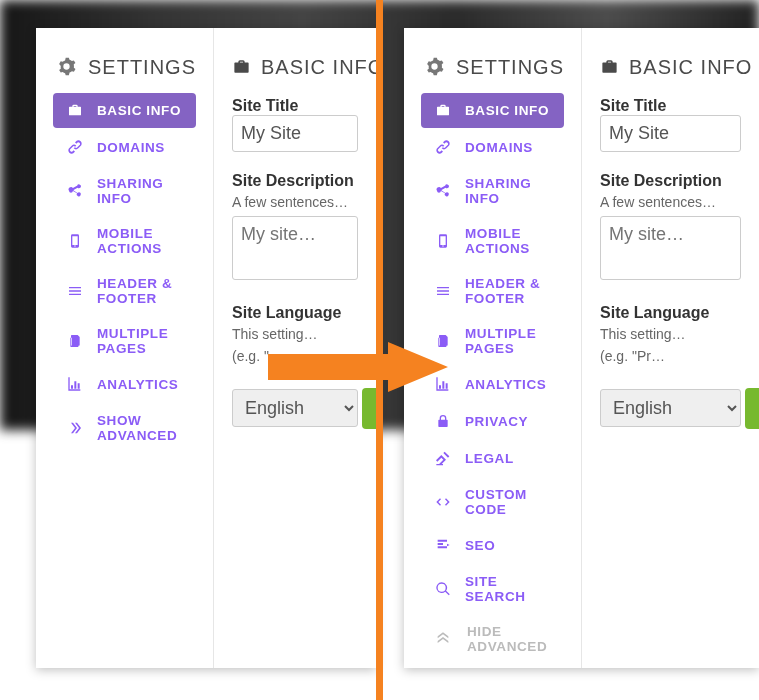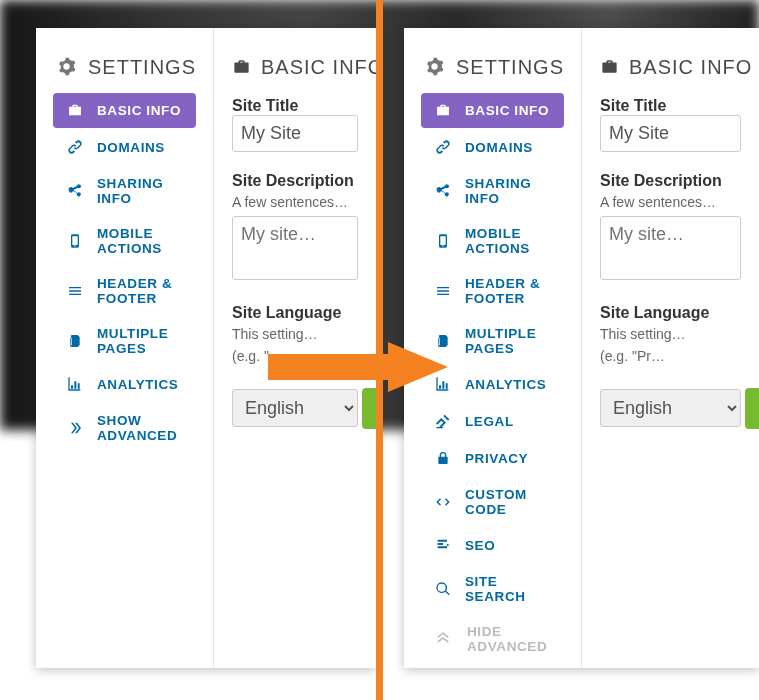--- a/index.html
+++ b/index.html
@@ -60,21 +60,21 @@
   }
   .settings-hdr .icon { color: #777; }
 
   .nav-item {
     display: flex;
     align-items: center;
     gap: 14px;
     font-size: 13.5px;
     font-weight: 700;
     letter-spacing: .6px;
-    color: #0369a1;
+    color: #8b5cf6;
     padding: 9px 14px;
     border-radius: 4px;
     cursor: pointer;
     margin-bottom: 2px;
     text-transform: uppercase;
   }
   .nav-item.active {
     background: #8463c3;
     color: #fff;
   }
@@ -339,29 +339,29 @@
               <span>MULTIPLE PAGES</span>
             </div>
             <div class="nav-item">
               <span class="icon"><svg class="ico">
                   <use href="#i-chart"></use>
                 </svg></span>
               <span>ANALYTICS</span>
             </div>
             <div class="nav-item">
               <span class="icon"><svg class="ico">
+                  <use href="#i-lock"></use>
+                </svg></span>
+              <span>PRIVACY</span>
+            </div>
+            <div class="nav-item">
+              <span class="icon"><svg class="ico">
                   <use href="#i-gavel"></use>
                 </svg></span>
               <span>LEGAL</span>
-            </div>
-            <div class="nav-item">
-              <span class="icon"><svg class="ico">
-                  <use href="#i-lock"></use>
-                </svg></span>
-              <span>PRIVACY</span>
             </div>
             <div class="nav-item">
               <span class="icon"><svg class="ico">
                   <use href="#i-code"></use>
                 </svg></span>
               <span>CUSTOM CODE</span>
             </div>
             <div class="nav-item">
               <span class="icon"><svg class="ico">
                   <use href="#i-seo"></use>

